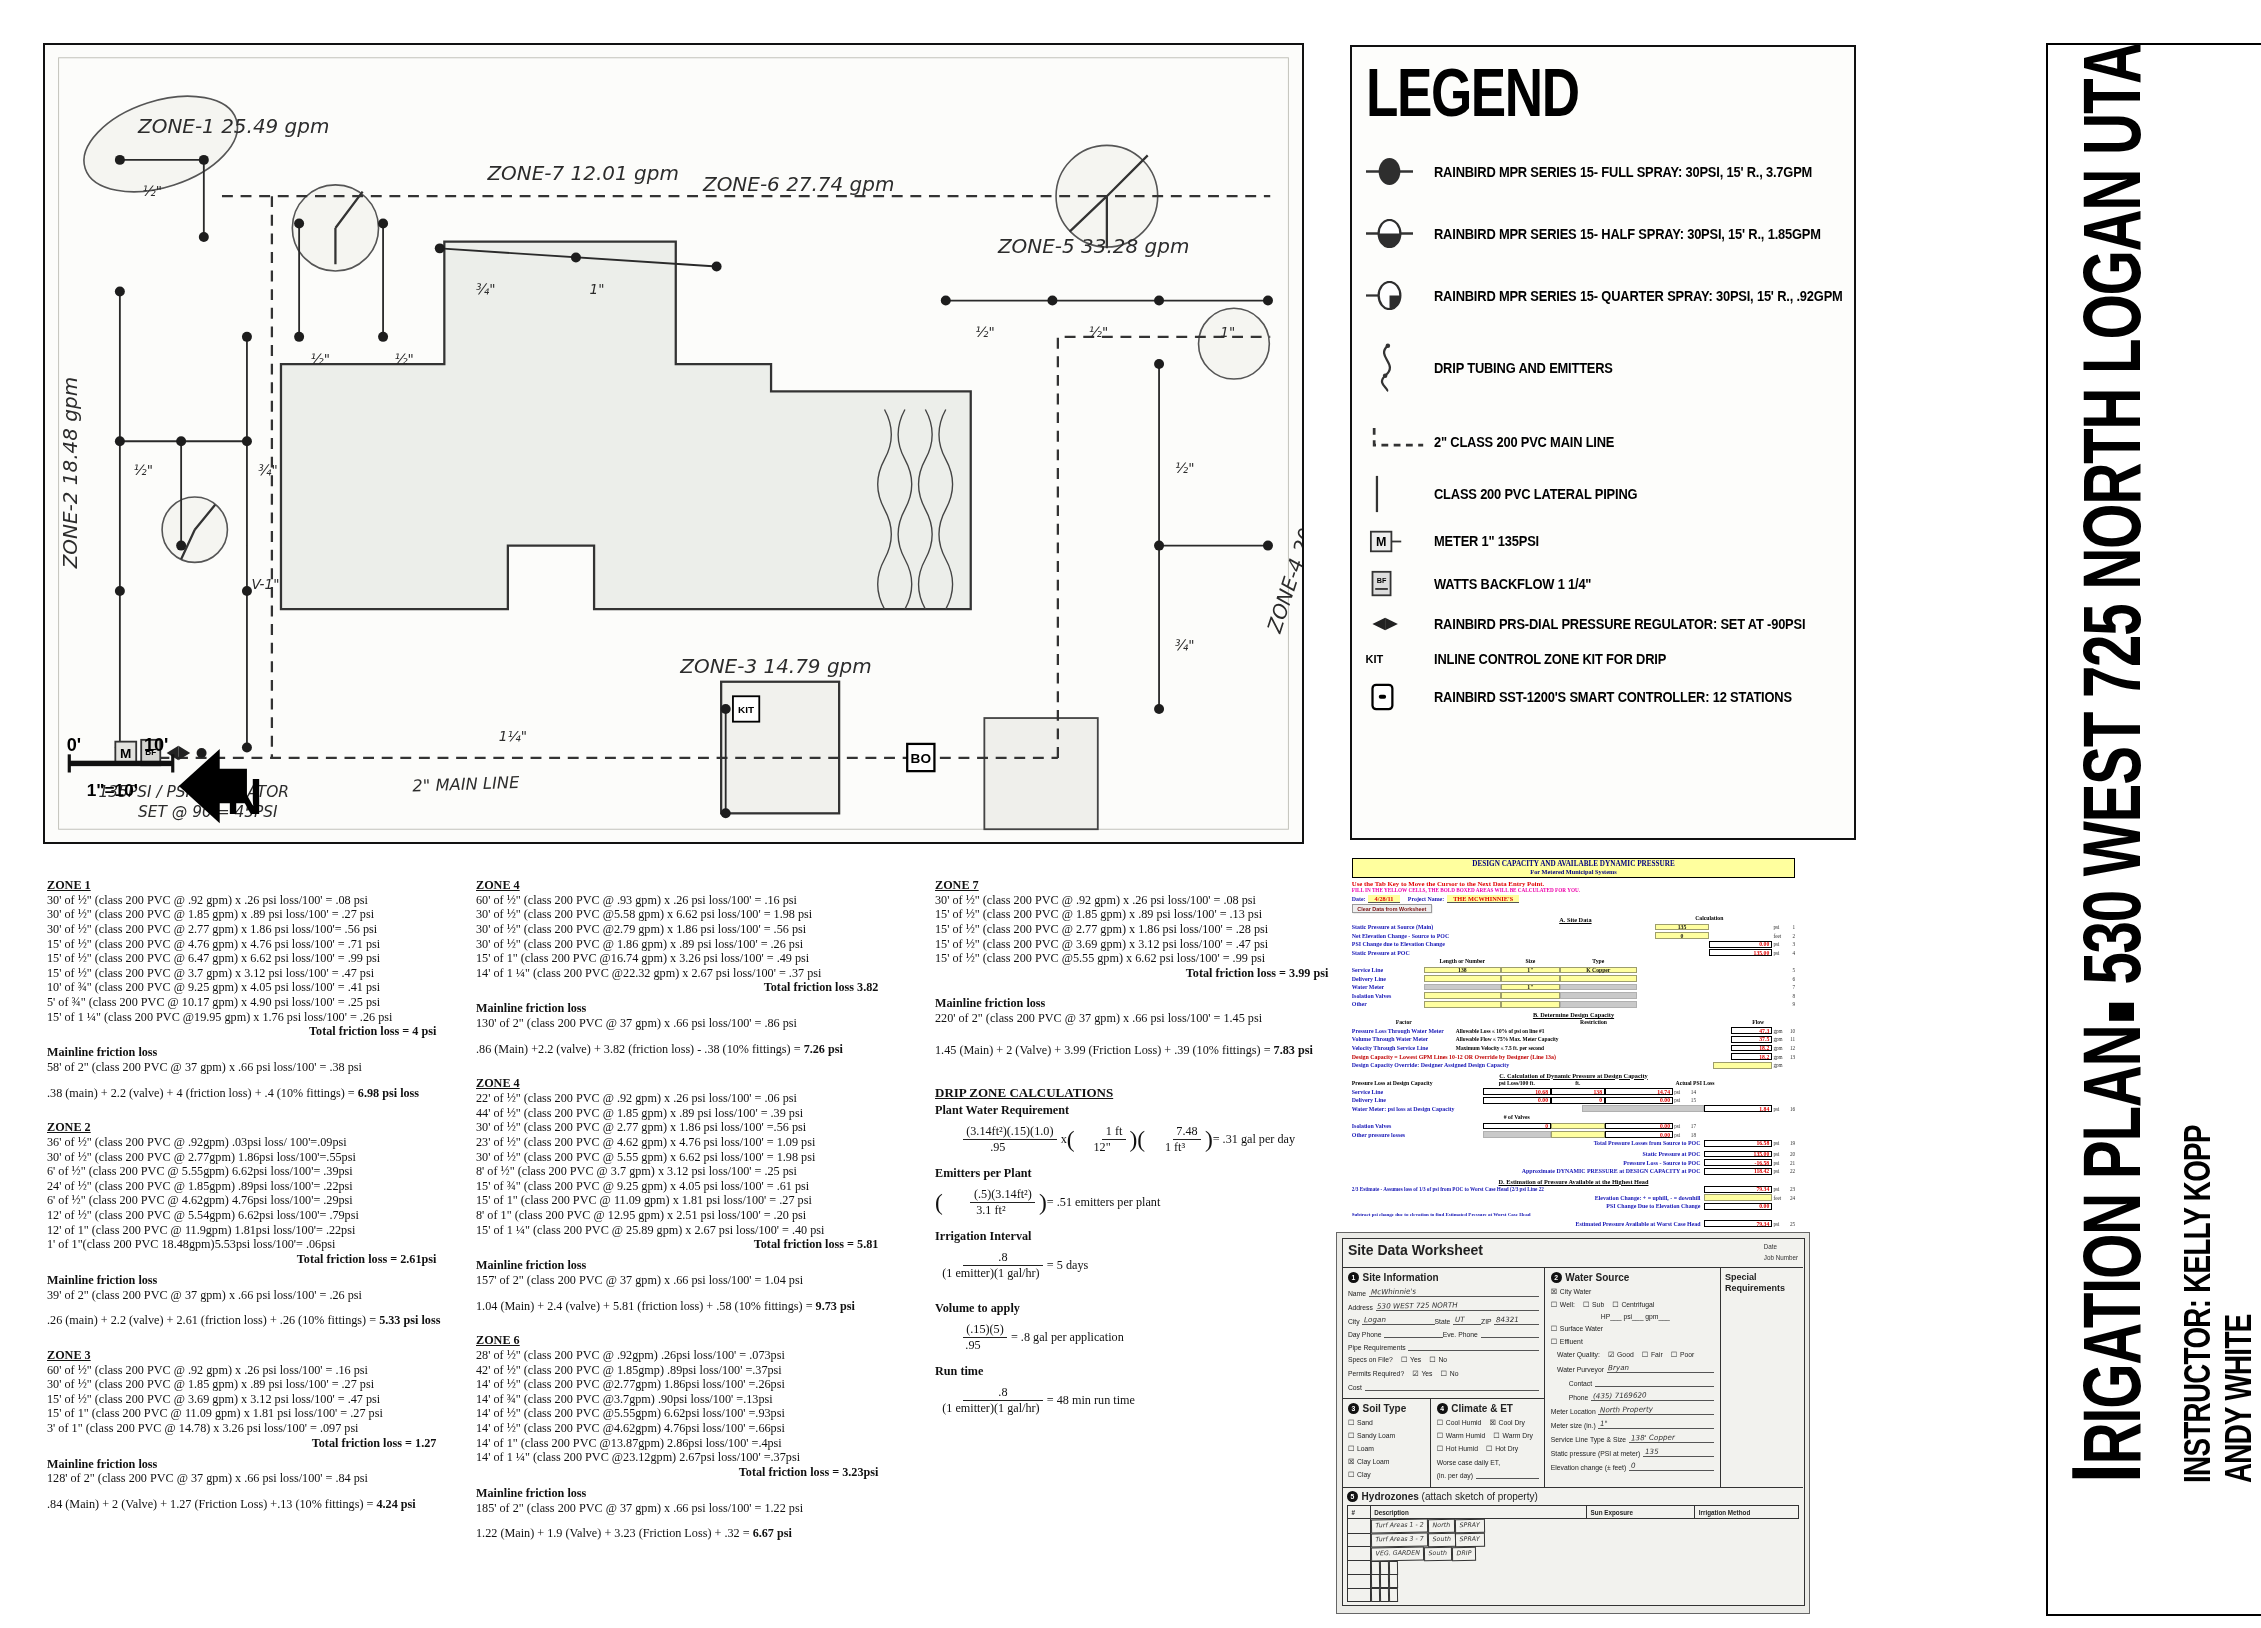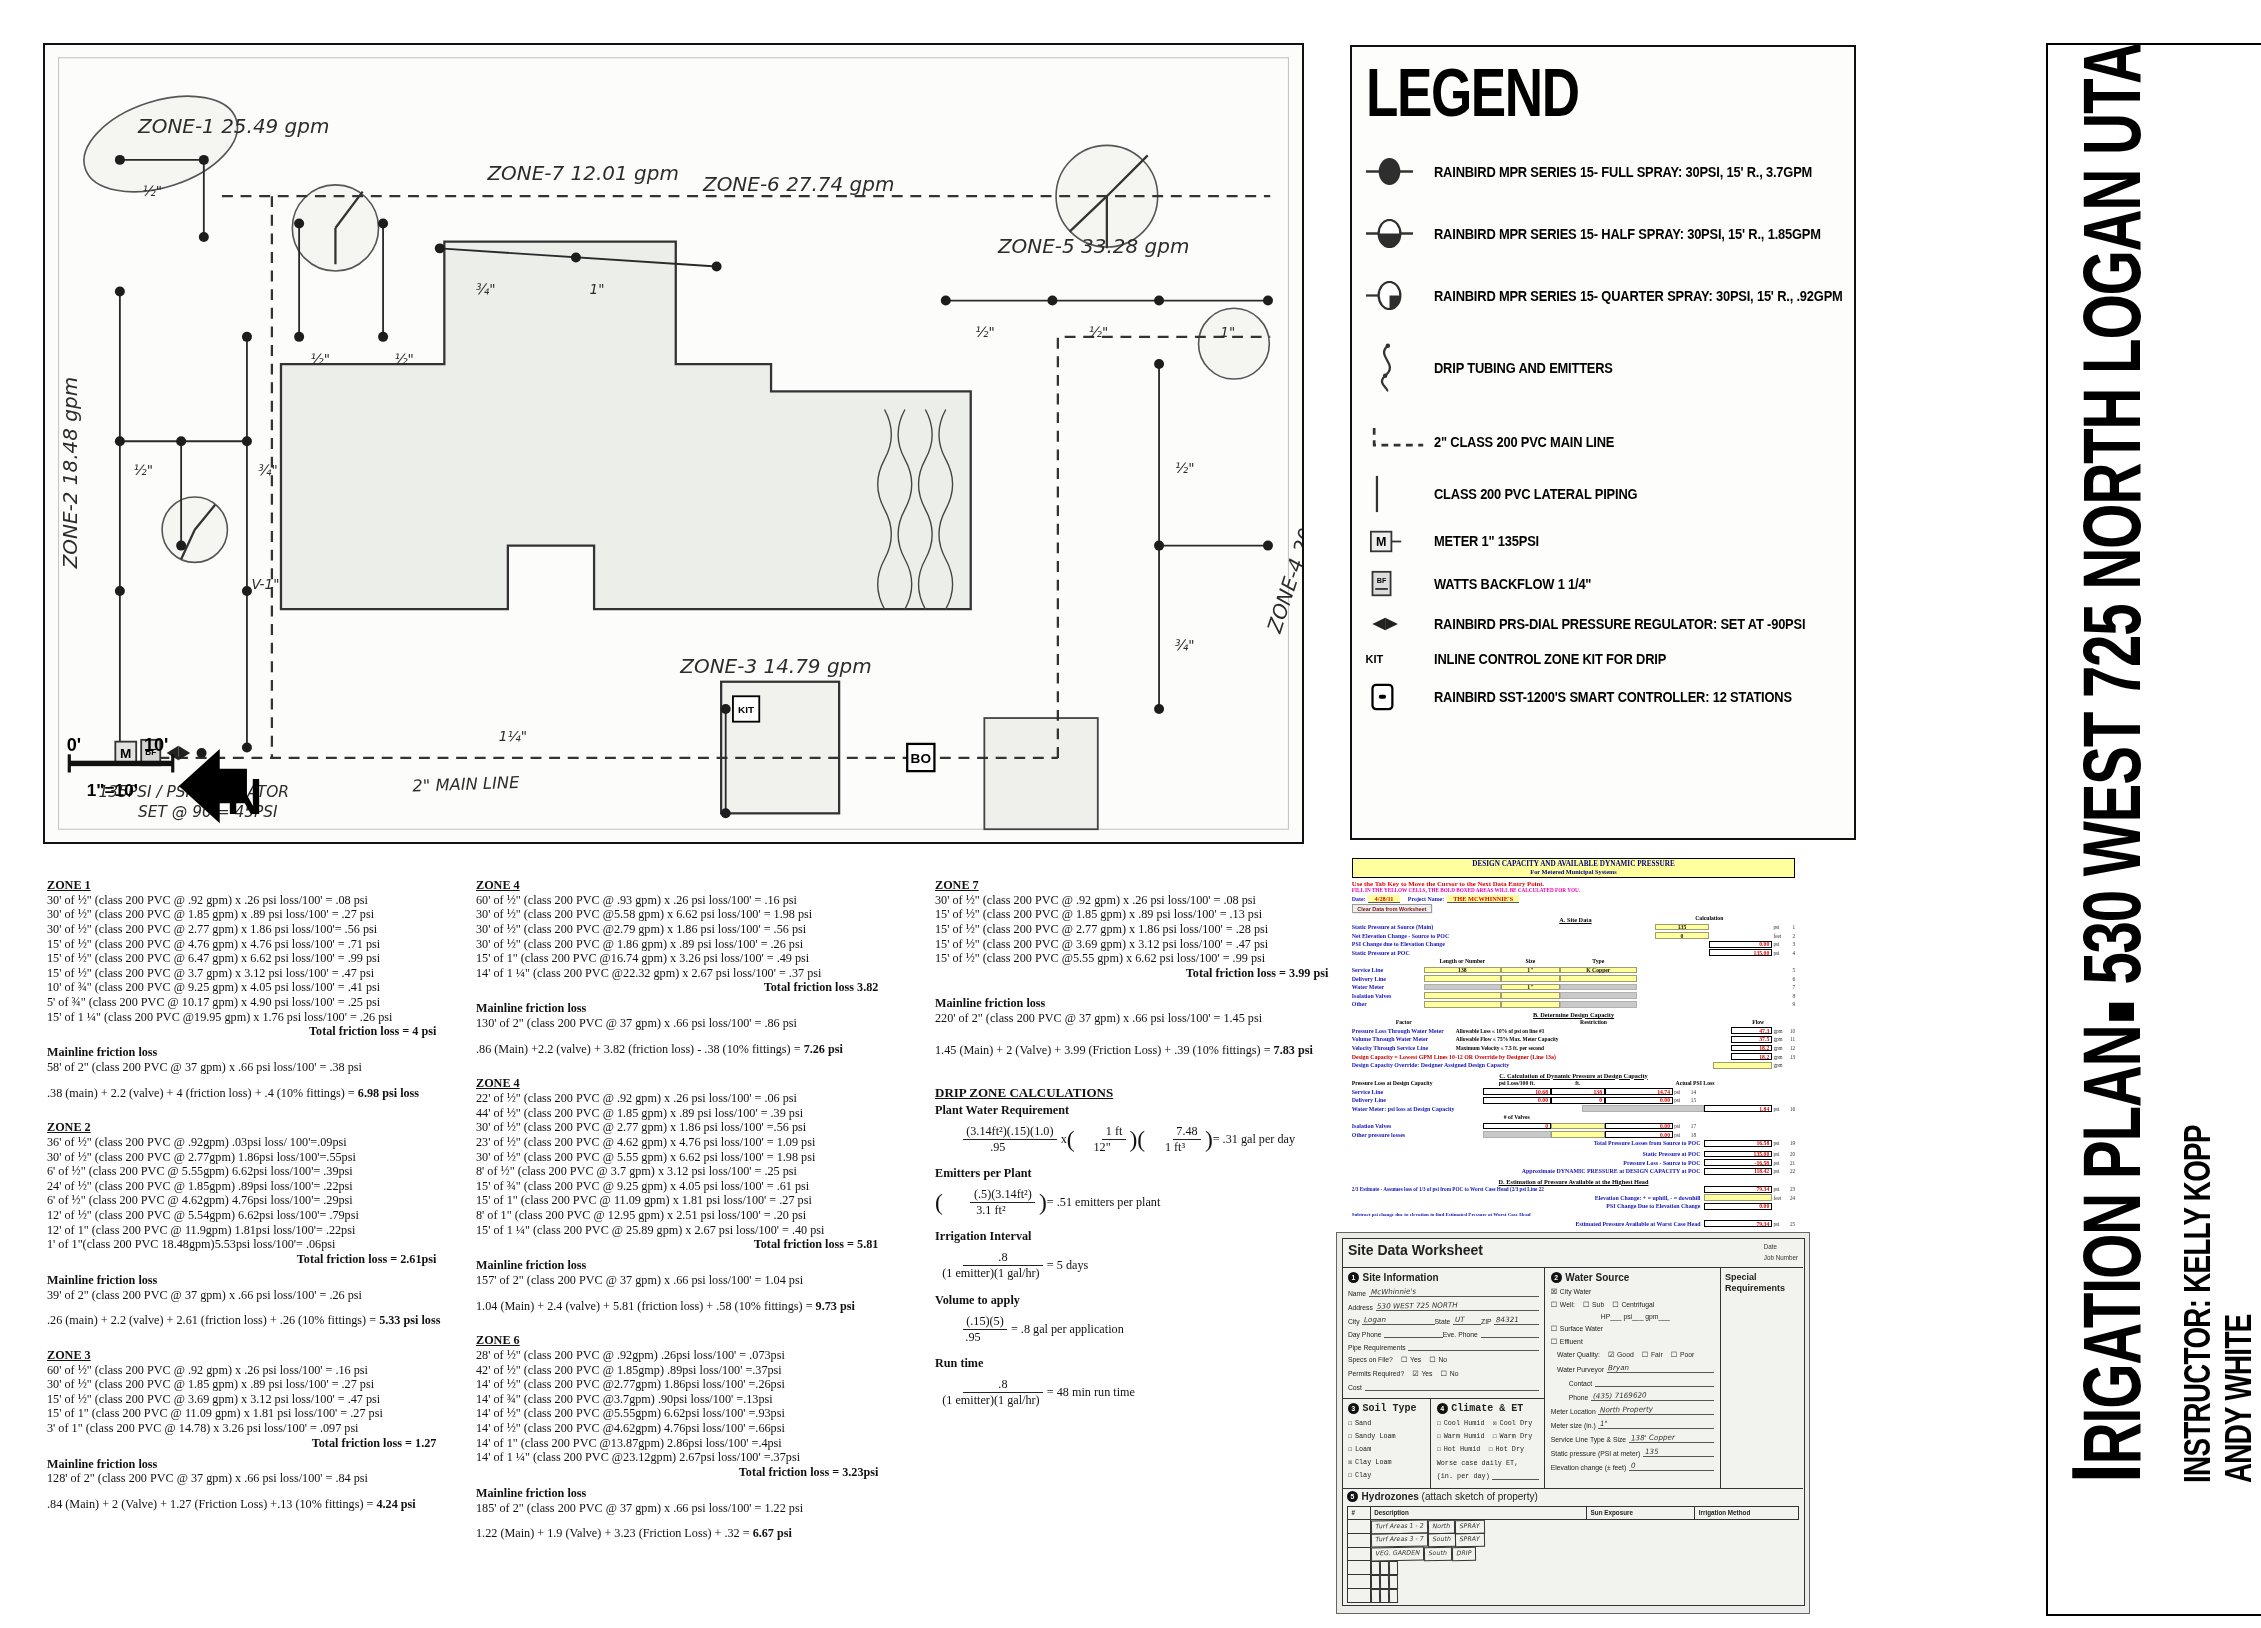--- a/index.html
+++ b/index.html
@@ -66,21 +66,21 @@
 
   
   .wsf{position:absolute;left:1336px;top:1232px;width:474px;height:382px;background:#ebebe7;border:1.4px solid #666;box-sizing:border-box;padding:4.5px;font-family:"Liberation Sans",sans-serif;color:#222;overflow:hidden;}
   .wgrid{display:grid;grid-template-columns:44% 38% 18%;grid-template-areas:"hd hd hd" "si ws sp" "sc ws sp" "hz hz hz";border:0.9px solid #333;background:#f2f2ee;}
   .whd{grid-area:hd;display:flex;justify-content:space-between;align-items:flex-start;border-bottom:0.9px solid #333;padding:3.6px 5.4px;}
   .whd .t{font-size:14px;font-weight:bold;}
   .whd .d{font-size:6.3px;text-align:left;line-height:1.7;color:#333;}
   .wsi{grid-area:si;border-right:0.9px solid #333;padding:3.6px 5.4px;}
   .wws{grid-area:ws;border-right:0.9px solid #333;padding:3.6px 5.4px;}
   .wsp{grid-area:sp;padding:3.6px 4.5px;font-size:9px;font-weight:bold;line-height:1.25;}
-  .wsc{grid-area:sc;display:grid;grid-template-columns:44% 56%;border-top:0.9px solid #333;border-right:0.9px solid #333;font-family:Liberation Mono, monospace;}
+  .wsc{grid-area:sc;display:grid;grid-template-columns:44% 56%;border-top:0.9px solid #333;border-right:0.9px solid #333;}
   .whz{grid-area:hz;border-top:0.9px solid #333;padding:2.7px 4.5px;}
   .badge{display:inline-flex;width:11px;height:11px;border-radius:50%;background:#111;color:#fff;font-size:6.8px;font-weight:bold;align-items:center;justify-content:center;margin-right:3.6px;}
   .wsec-t{font-size:10px;font-weight:bold;display:flex;align-items:center;margin-bottom:3.6px;}
   .f{display:flex;align-items:flex-end;margin:4.1px 0;font-size:6.8px;}
   .fl{white-space:nowrap;}
   .fv{flex:1;border-bottom:0.9px solid #555;margin-left:2.7px;padding:0 1.8px;min-height:8.1px;}
   .hwv{font-family:"DejaVu Sans",sans-serif;font-style:italic;color:#333;font-size:7.2px;transform:rotate(-1deg);display:inline-block;}
   .cb{font-size:7.2px;margin-right:2.7px;}
   .cbrow{display:flex;align-items:center;gap:8.1px;margin:4.1px 0;font-size:6.8px;}
   .hz-table{width:100%;border-collapse:collapse;margin-top:1.8px;}
@@ -513,21 +513,21 @@
         <span>= .51 emitters per plant</span>
       </div>
       <div class="drip-sub" style="margin-top:11.8px">Irrigation Interval</div>
       <div class="feq">
         <span class="frac">
             <span class="top">.8</span>
             <span class="bot">(1 emitter)(1 gal/hr)</span>
           </span>
         <span>= 5 days</span>
       </div>
-      <div class="drip-sub" style="margin-top:13px">Volume to apply</div>
+      <div class="drip-sub" style="margin-top:21px">Volume to apply</div>
       <div class="feq">
         <span class="frac">
             <span class="top">(.15)(5)</span>
             <span class="bot">.95</span>
           </span>
         <span>= .8 gal per application</span>
       </div>
       <div class="drip-sub" style="margin-top:11.8px">Run time</div>
       <div class="feq">
         <span class="frac">

